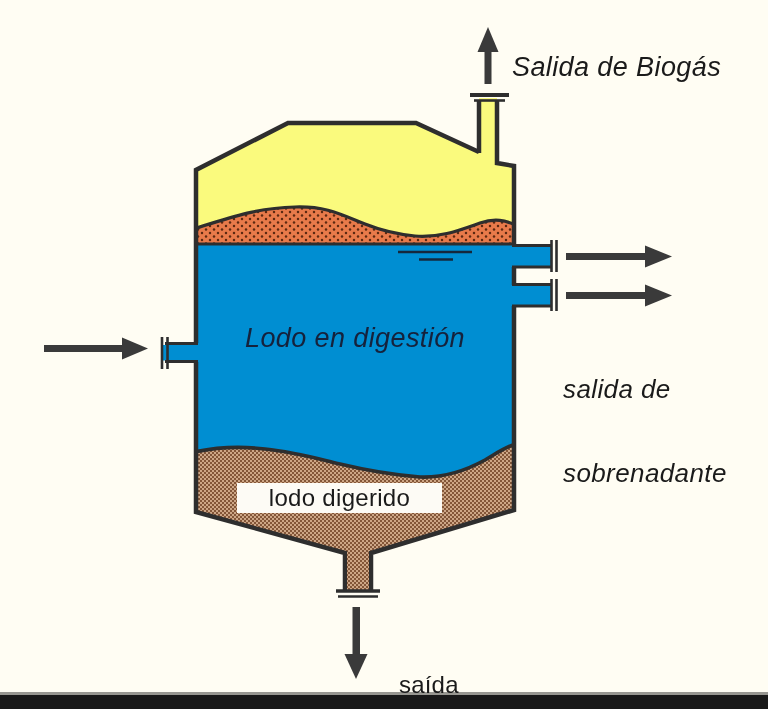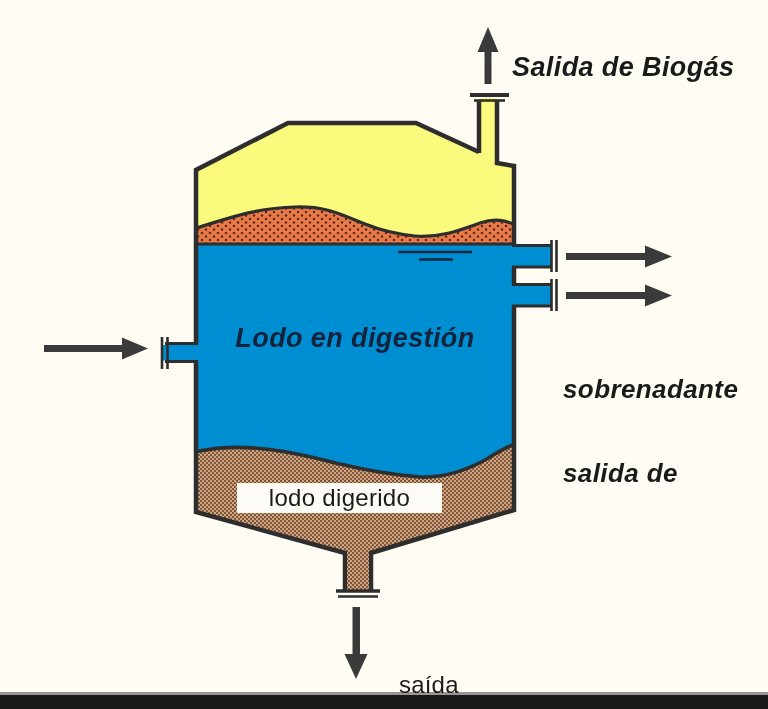--- a/index.html
+++ b/index.html
@@ -18,21 +18,21 @@
   .f-gas{fill:var(--gas-yellow);}
   .f-blue{fill:var(--liquid-blue);}
   .f-arrow{fill:var(--arrow);}
   .s-outline{stroke:var(--outline);stroke-width:4.5;fill:none;stroke-linecap:butt;stroke-linejoin:miter;}
   .s-thin{stroke:var(--outline);stroke-width:2.6;fill:none;stroke-linecap:butt;}
   .s-edge{stroke:var(--outline);stroke-width:3.2;fill:none;stroke-linecap:butt;}
   .s-water{stroke:var(--water-mark);stroke-width:2.6;fill:none;}
 
   
   .lbl{position:absolute;color:var(--label-dark);white-space:pre;}
-  .lbl-italic{font-style:italic;font-weight:700;font-size:27px;letter-spacing:.4px;}
+  .lbl-italic{font-style:italic;font-weight:400;font-size:27px;letter-spacing:.4px;}
   .lbl-plain{font-weight:400;font-size:24px;line-height:23px;letter-spacing:.2px;}
   .lbl-biogas{left:512px;top:52px;}
   .lbl-entrada{left:30px;top:279px;}
   .lbl-digestion{left:196px;top:323px;width:318px;text-align:center;color:var(--digestion-label);font-size:27px;}
   .lbl-sobrenadante{left:563px;top:319px;line-height:28px;font-size:26px;}
   .lbl-saida{left:399px;top:617px;line-height:27px;}
   .label-box{
     position:absolute;left:237px;top:483px;width:205px;height:30px;
     background:var(--label-box);
     display:flex;align-items:center;justify-content:center;
@@ -157,22 +157,22 @@
       <polygon class="f-arrow" points="356,679 344.5,654 367.5,654"></polygon>
     </g>
   </svg>
 
   <div class="lbl lbl-italic lbl-biogas">Salida de Biogás</div>
 
 
   <div class="lbl lbl-italic lbl-digestion">Lodo en digestión</div>
 
   <div class="lbl lbl-italic lbl-sobrenadante">
+    <div>salida de</div>
     <div>sobrenadante</div>
-    <div>salida de</div>
   </div>
 
   <div class="label-box">
     <span>lodo digerido</span>
   </div>
 
   <div class="lbl lbl-plain lbl-saida">
     <div>saída</div>
     
   </div>

